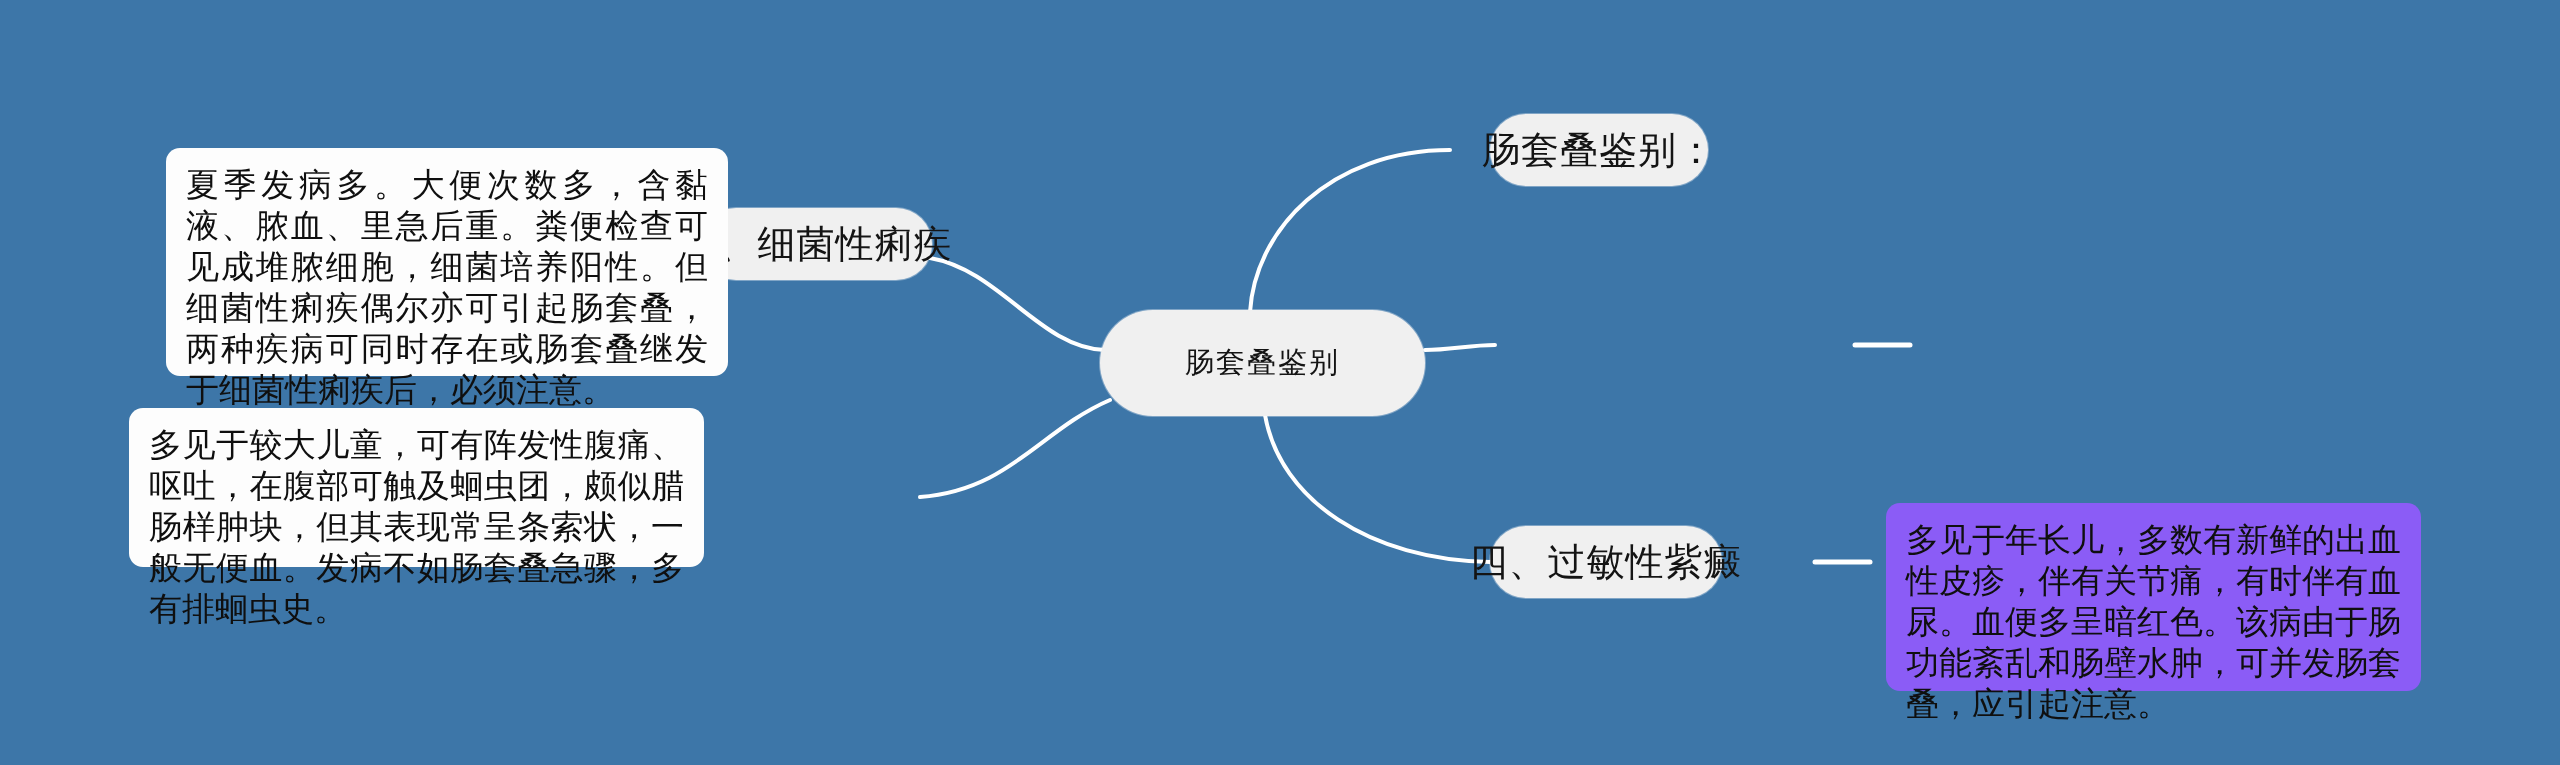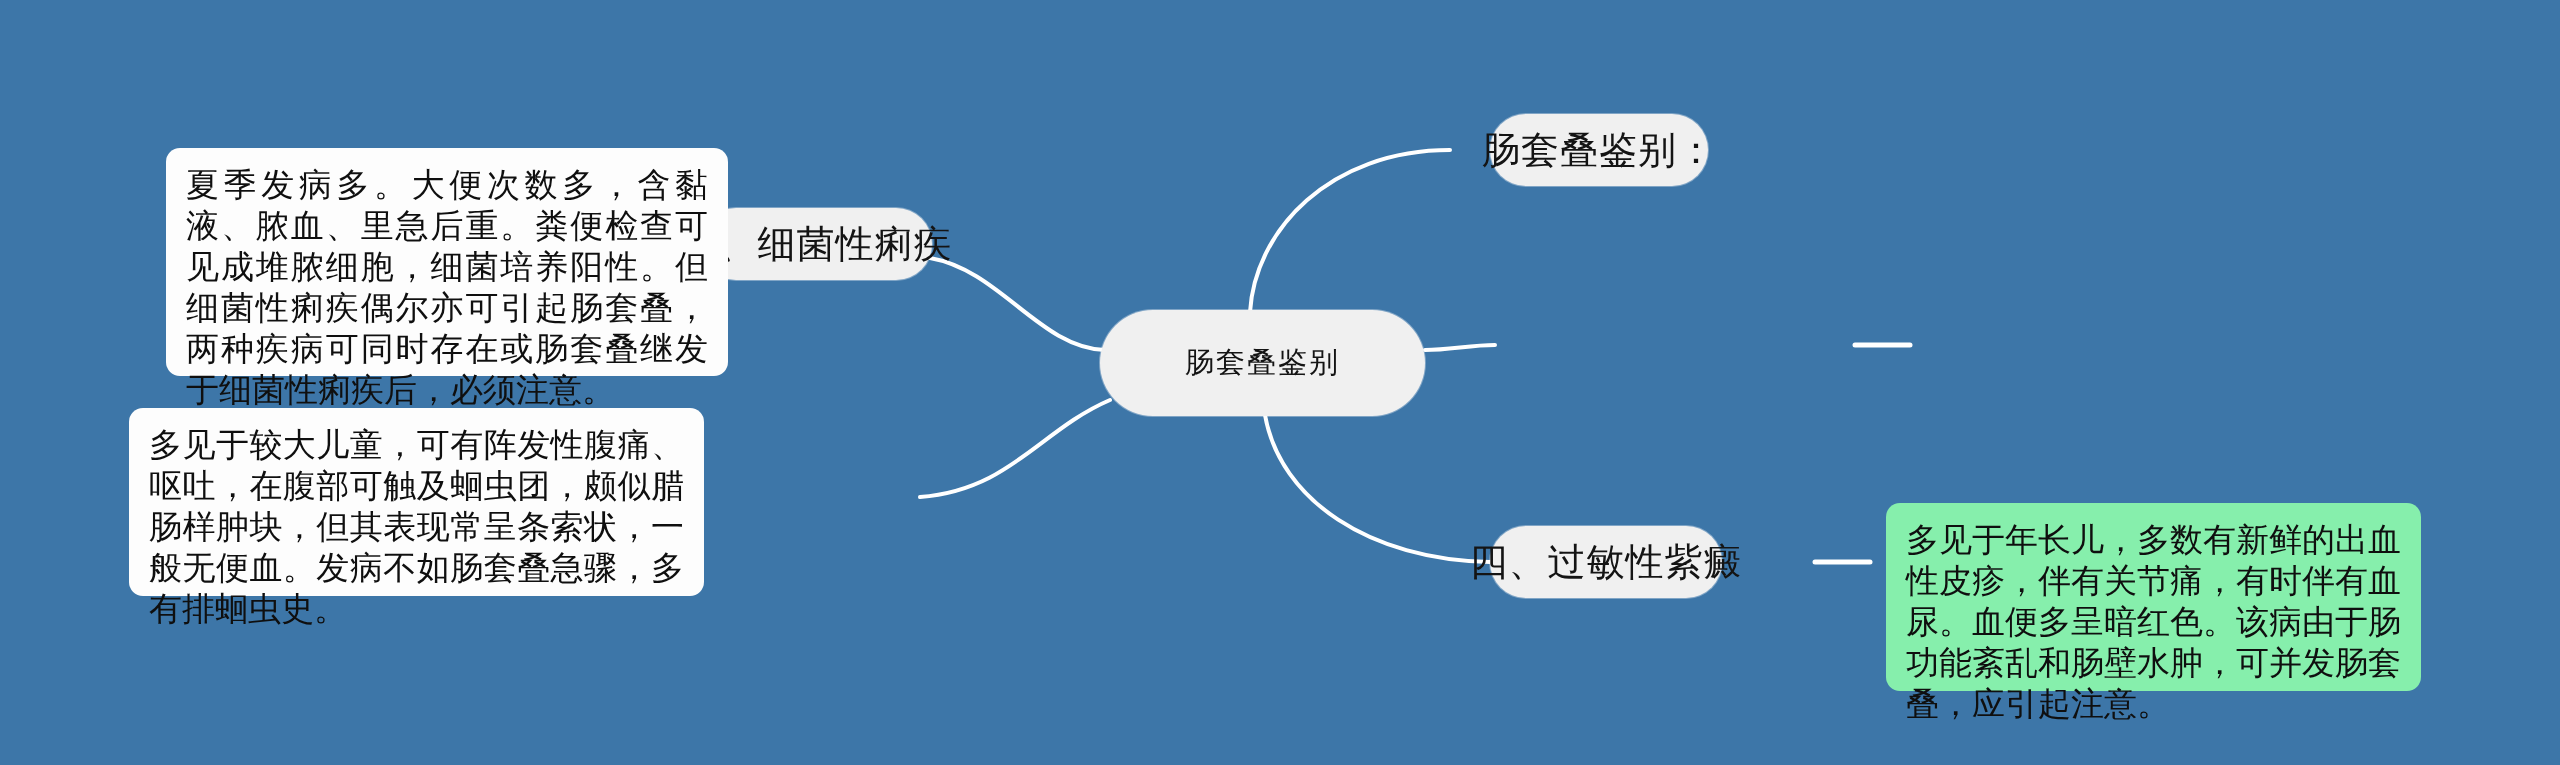--- a/index.html
+++ b/index.html
@@ -82,18 +82,18 @@
     <span>肠套叠鉴别：</span>
   </div>
 
 
   <div class="pill" style="left: 1490px; top: 526px; width: 232px; height: 72px; background: rgb(240, 240, 240); align-items: center;">
     <span>四、过敏性紫癜</span>
   </div>
 
   <div class="panel" style="left: 142px; top: 148px; width: 562px; height: 228px; background: rgb(253, 253, 253);">夏季发病多。大便次数多，含黏液、脓血、里急后重。粪便检查可见成堆脓细胞，细菌培养阳性。但细菌性痢疾偶尔亦可引起肠套叠，两种疾病可同时存在或肠套叠继发于细菌性痢疾后，必须注意。</div>
 
-  <div class="panel" style="left: 105px; top: 408px; width: 575px; height: 188px; background: rgb(253, 253, 253);">多见于较大儿童，可有阵发性腹痛、呕吐，在腹部可触及蛔虫团，颇似腊肠样肿块，但其表现常呈条索状，一般无便血。发病不如肠套叠急骤，多有排蛔虫史。</div>
+  <div class="panel" style="left: 105px; top: 408px; width: 575px; height: 159px; background: rgb(253, 253, 253);">多见于较大儿童，可有阵发性腹痛、呕吐，在腹部可触及蛔虫团，颇似腊肠样肿块，但其表现常呈条索状，一般无便血。发病不如肠套叠急骤，多有排蛔虫史。</div>
 
 
-  <div class="panel" style="left: 1862px; top: 503px; width: 535px; height: 188px; background: #86efac;">多见于年长儿，多数有新鲜的出血性皮疹，伴有关节痛，有时伴有血尿。血便多呈暗红色。该病由于肠功能紊乱和肠壁水肿，可并发肠套叠，应引起注意。</div>
+  <div class="panel" style="left: 1862px; top: 503px; width: 535px; height: 188px; background: #8b5cf6;">多见于年长儿，多数有新鲜的出血性皮疹，伴有关节痛，有时伴有血尿。血便多呈暗红色。该病由于肠功能紊乱和肠壁水肿，可并发肠套叠，应引起注意。</div>
 
 </div>
 
 </body></html>

